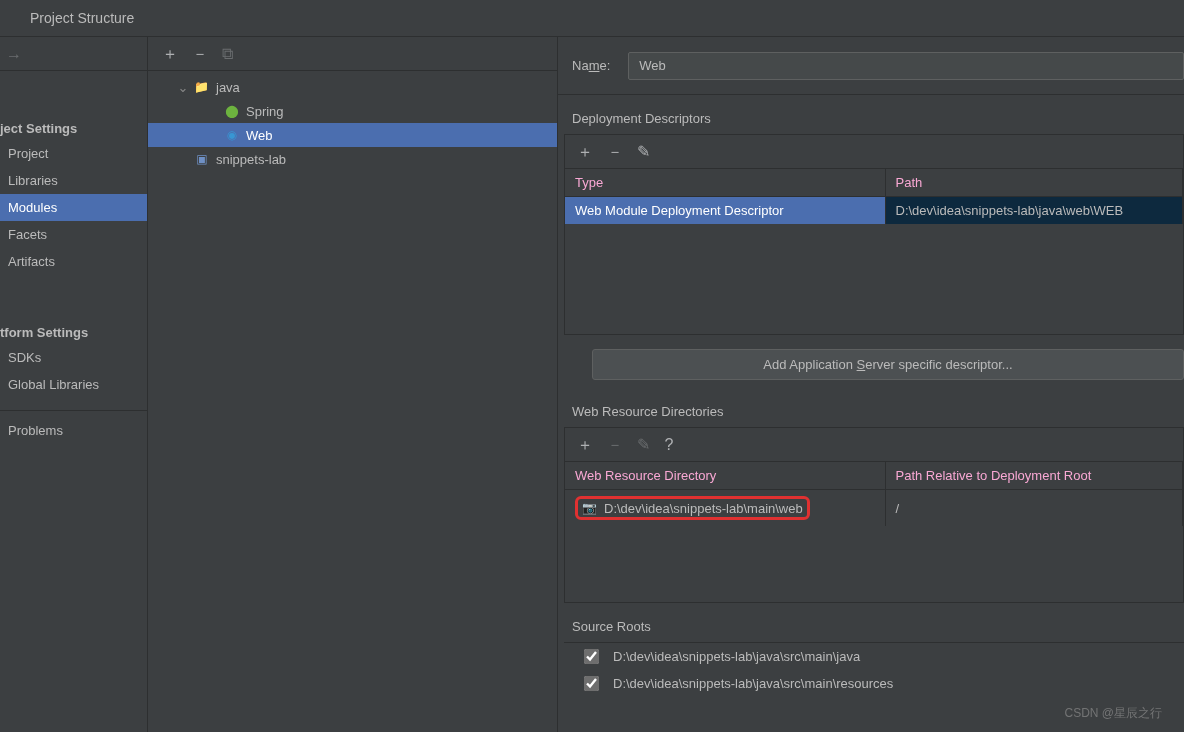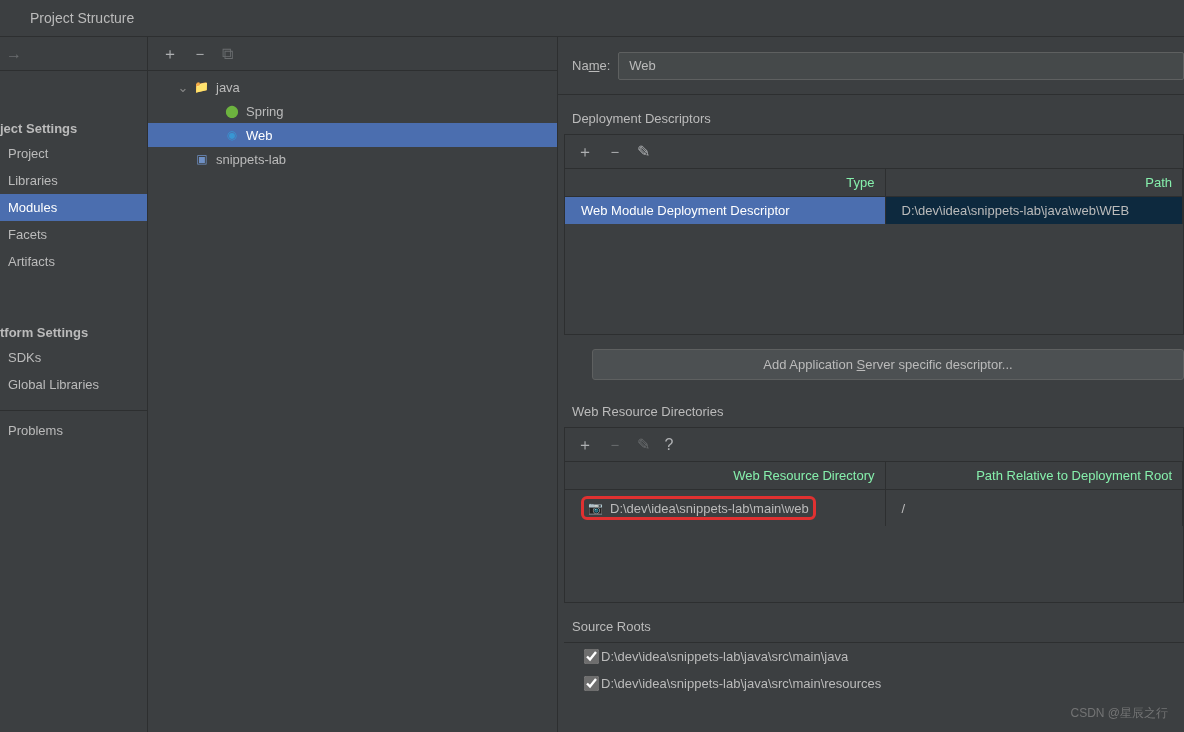--- a/index.html
+++ b/index.html
@@ -104,21 +104,21 @@
     flex:1;
     background:#3c3f41;
     overflow:hidden;
     display:flex;
     flex-direction:column;
   }
   .name-row {
     height:58px;
     display:flex;
     align-items:center;
-    gap:8px;
+    gap:18px;
     padding-left:14px;
     border-bottom:1px solid #2d2f30;
   }
   .name-label { color:#bbbbbb;}
   .name-label u{text-decoration:underline;}
   .name-input{
     flex:1;
     height:28px;
     background:#45494a;
     border:1px solid #5e6060;
@@ -145,30 +145,30 @@
     gap:14px;
     padding-left:12px;
     border-bottom:1px solid #2d2f30;
   }
   table.data{
     width:100%;
     border-collapse:collapse;
     font-size:13px;
   }
   table.data th{
-    text-align:right;
+    text-align:left;
     font-weight:normal;
-    color:#86efac;
+    color:#f9a8d4;
     background:#3c3f41;
     border-bottom:1px solid #2d2f30;
     border-right:1px solid #2d2f30;
     padding:6px 10px;
   }
   table.data td{
-    padding:6px 16px;
+    padding:6px 10px;
     color:#bbbbbb;
     border-right:1px solid #2d2f30;
   }
   table.data tr.selected td.first{
     background:#4b6eaf; color:#ffffff;
   }
   table.data tr.selected td.second{
     background:#0d293e; color:#bbbbbb;
   }
   .panel .spacer{ height:110px; }
@@ -189,28 +189,28 @@
     display:inline-flex;
     align-items:center;
     gap:6px;
     border:3px solid #e03131;
     border-radius:6px;
     padding:1px 4px;
   }
   .checkbox-row{
     display:flex;
     align-items:center;
-    gap:2px;
+    gap:14px;
     padding:6px 0 6px 20px;
     color:#bbbbbb;
   }
   .checkbox-row input{ accent-color:#6e6e6e; width:15px; height:15px;}
   .watermark{
     position:absolute;
-    right:16px;
+    right:22px;
     bottom:10px;
     color:#8a8a8a;
     font-size:12px;
     opacity:0.7;
     pointer-events:none;
   }
   .hbar{ height:1px; background:#2d2f30;}
 </style>
 </head>
 <body>

